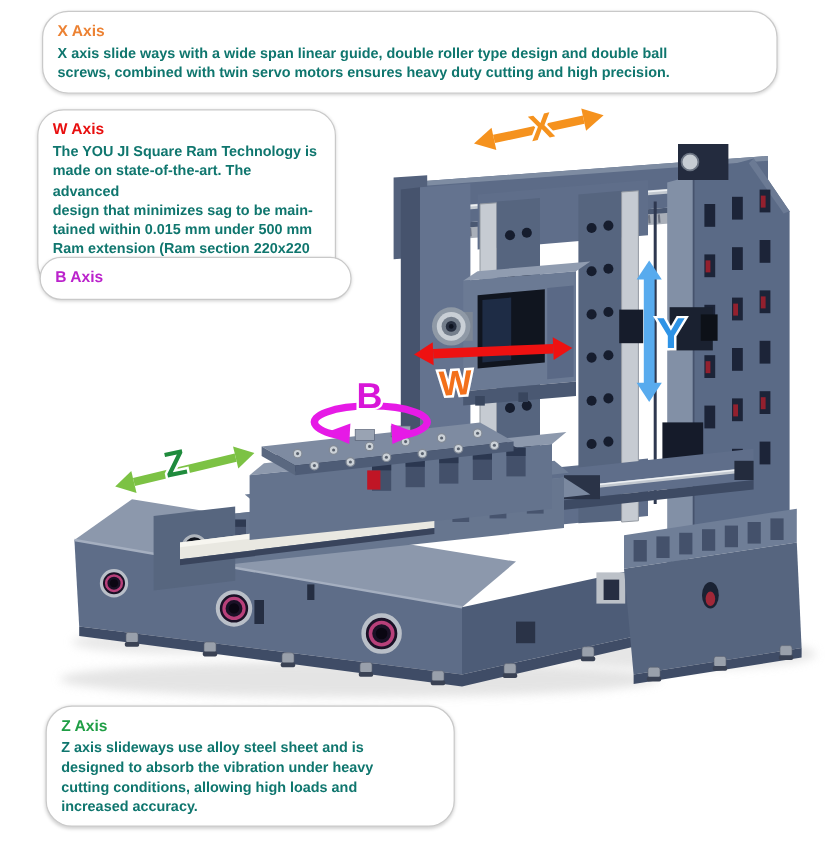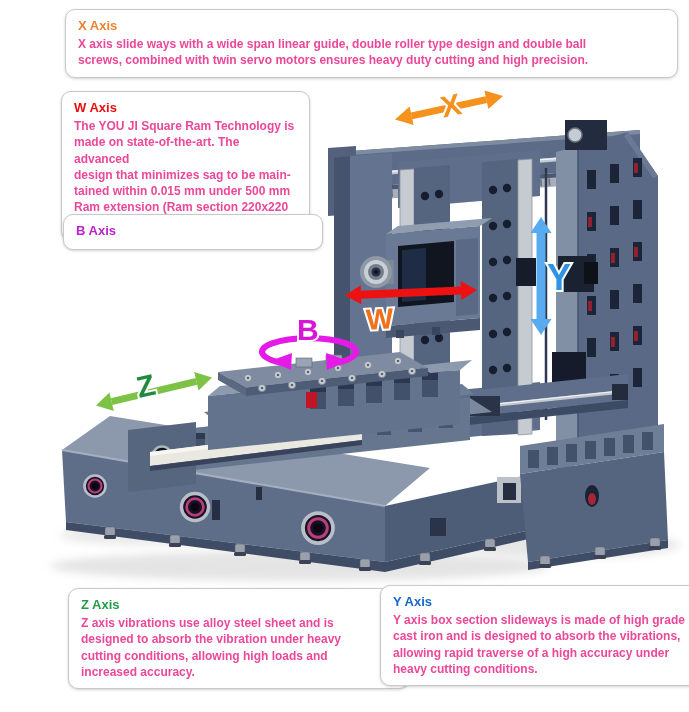--- a/index.html
+++ b/index.html
@@ -1,22 +1,22 @@
 <!DOCTYPE html>
 <html><head>
 <meta charset="utf-8">
 <style>
   html,body{margin:0;padding:0;background:#fff;}
   .page{position:relative;width:689px;height:712px;background:#fff;overflow:hidden;
         font-family:"Liberation Sans","DejaVu Sans",sans-serif;}
   .machine-svg{position:absolute;left:0;top:0;}
-  .callout{position:absolute;background:#fff;border:1px solid #c9c9c9;border-radius:10px;
-           padding:8px 12px;box-shadow:0 1px 3px rgba(0,0,0,0.18);box-sizing:border-box;margin-left:30px;}
+  .callout{position:absolute;background:#fff;border:1px solid #c9c9c9;border-radius:22px;
+           padding:8px 12px;box-shadow:0 1px 3px rgba(0,0,0,0.18);box-sizing:border-box;}
   .callout .t{font-size:13px;font-weight:bold;line-height:16px;margin-bottom:2px;}
-  .callout .b{font-size:12px;font-weight:bold;line-height:16.3px;color:#ec4899;white-space:pre-line;}
+  .callout .b{font-size:12px;font-weight:bold;line-height:16.3px;color:#0f766e;white-space:pre-line;}
   .co-x{left:35px;top:9px;width:613px;}
   .co-w{left:31px;top:91px;width:249px;}
   .co-b{left:33px;top:214px;width:260px;}
   .co-z{left:38px;top:588px;width:341px;}
   .co-y{left:350px;top:585px;width:319px;}
   .axis-label{font-weight:bold;paint-order:stroke;stroke:#ffffff;stroke-width:4px;}
 </style>
 </head>
 <body>
 
@@ -336,27 +336,20 @@
 tained within 0.015 mm under 500 mm
 Ram extension (Ram section 220x220 mm).</div>
 </div>
 
 <div class="callout co-b">
   <div class="t" style="color: rgb(187, 34, 204);">B Axis</div>
 </div>
 
 <div class="callout co-z">
   <div class="t" style="color: rgb(31, 158, 69);">Z Axis</div>
-  <div class="b">Z axis vibrations use alloy steel sheet and is
+  <div class="b">Z axis slideways use alloy steel sheet and is
 designed to absorb the vibration under heavy
 cutting conditions, allowing high loads and
 increased accuracy.</div>
 </div>
 
-<div class="callout co-y">
-  <div class="t" style="color: rgb(20, 103, 210);">Y Axis</div>
-  <div class="b">Y axis box section slideways is made of high grade
-cast iron and is designed to absorb the vibrations,
-allowing rapid traverse of a high accuracy under
-heavy cutting conditions.</div>
-</div>
 
 </div>
 
 </body></html>

